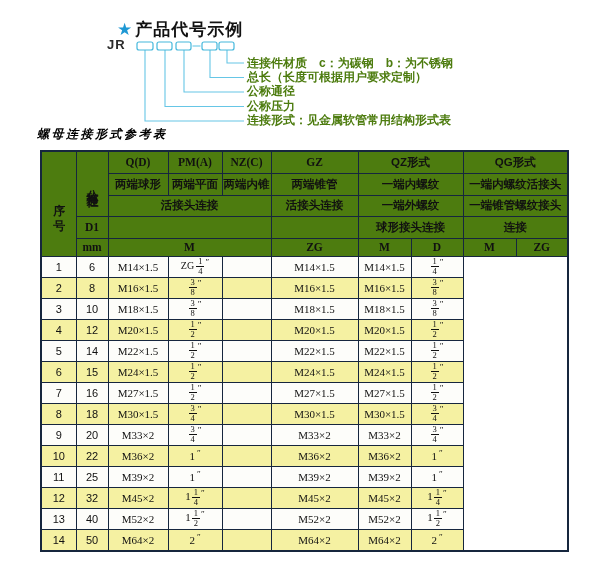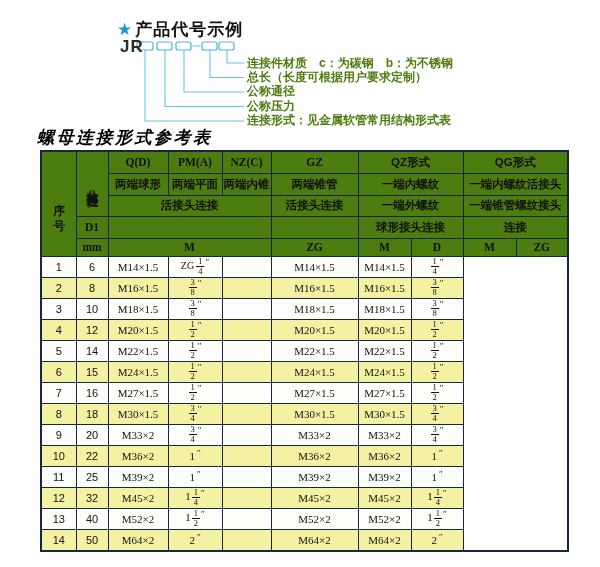--- a/index.html
+++ b/index.html
@@ -4,25 +4,25 @@
 <style>
   html,body{margin:0;padding:0;background:#e8e8e8;}
   .canvas{
     position:relative;width:600px;height:567px;background:#ffffff;
     font-family:"Liberation Sans",sans-serif;color:#111;overflow:hidden;
   }
   
   .diagram-svg{position:absolute;left:0;top:0;}
   .star-title{position:absolute;left:117px;top:18px;font-size:17px;font-weight:bold;letter-spacing:1px;}
   .star-title .star{color:#1e98d4;margin-right:2px;font-weight:normal;}
-  .code-jr{position:absolute;left:120px;top:37px;font-size:17px;font-weight:600;color:#2b2b2b;letter-spacing:1px;}
+  .code-jr{position:absolute;left:107px;top:37px;font-size:13px;font-weight:600;color:#2b2b2b;letter-spacing:1px;}
   .dgm-label{position:absolute;left:247px;height:14px;line-height:14px;font-size:12px;font-weight:600;color:#4d7c0f;white-space:nowrap;}
   .lbl-0{top:56px;} .lbl-1{top:70px;font-family:Liberation Serif, serif;} .lbl-2{top:84px;} .lbl-3{top:99px;} .lbl-4{top:113px;}
   
-  .table-title{position:absolute;left:37px;top:126px;font-size:17px;font-weight:bold;font-style:italic;
+  .table-title{position:absolute;left:37px;top:126px;font-size:12px;font-weight:bold;font-style:italic;
     font-family:"DejaVu Serif","Liberation Serif",serif;letter-spacing:2.5px;color:#000;}
   
   table.ref{position:absolute;left:40px;top:150px;width:527px;border-collapse:collapse;table-layout:fixed;
     border:2px solid #16263e;}
   .ref th,.ref td{border:1px solid #16263e;padding:0;text-align:center;vertical-align:middle;overflow:hidden;}
   .ref thead th{background:#4d7c0f;font-weight:700;font-size:11.5px;color:#111;}
   .ref thead tr.h-a{height:22px;} .ref thead tr.h-b{height:22px;} .ref thead tr.h-c{height:21px;}
   .ref thead tr.h-d{height:22px;} .ref thead tr.h-e{height:18px;}
   .ref tbody td{height:20px;font-size:11px;background:#fdfdfa;}
   .ref tbody tr:nth-child(even) td{background:#f5f1a2;}

